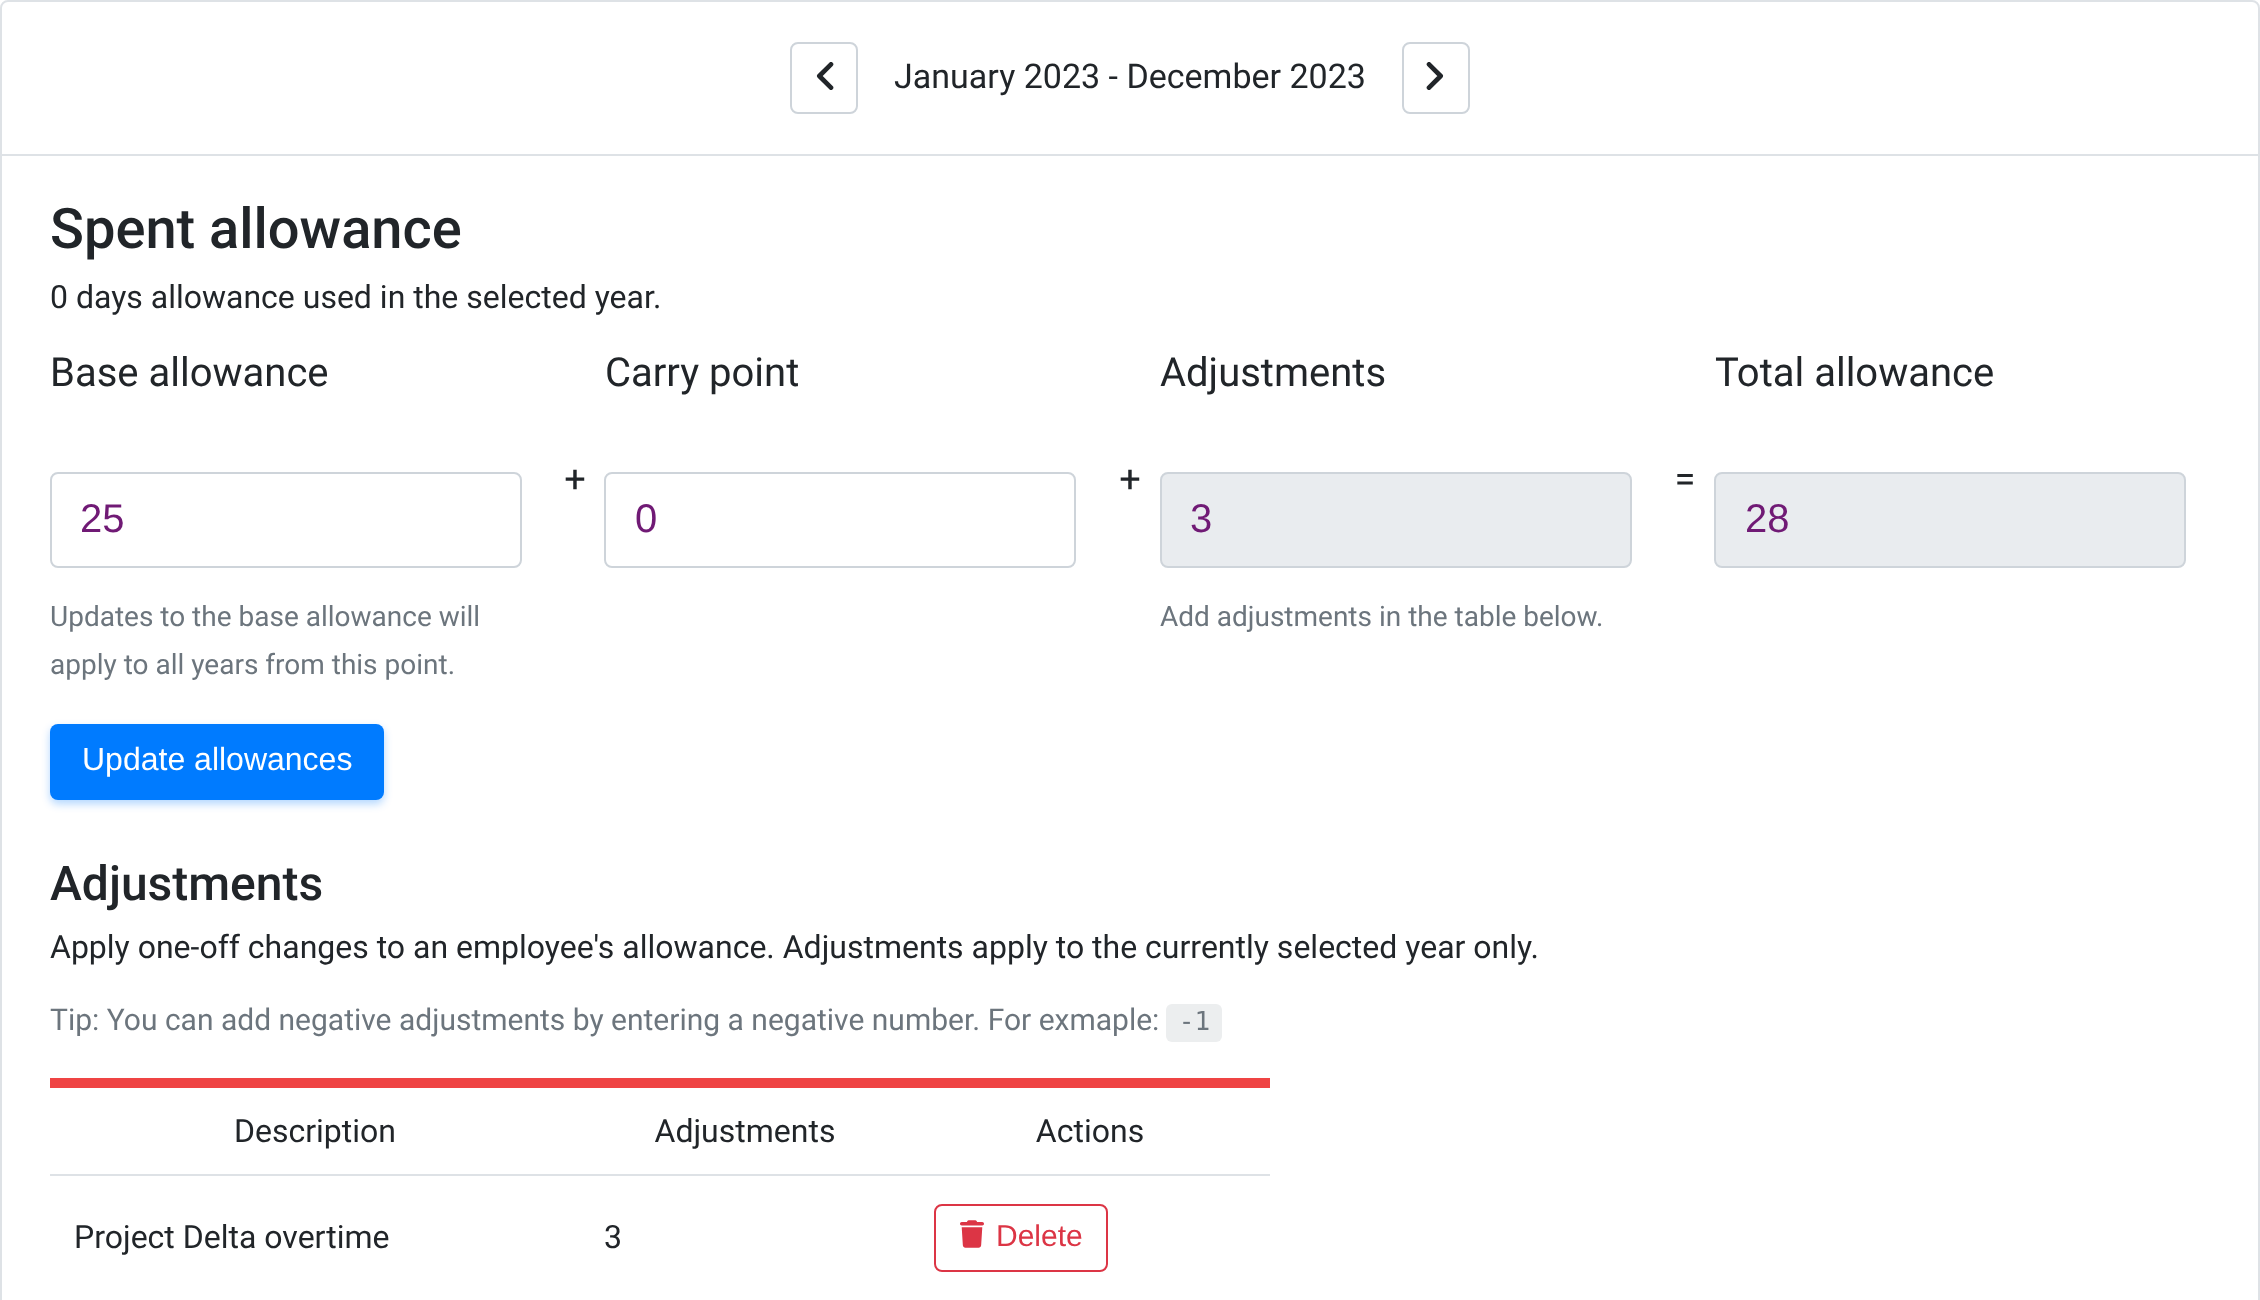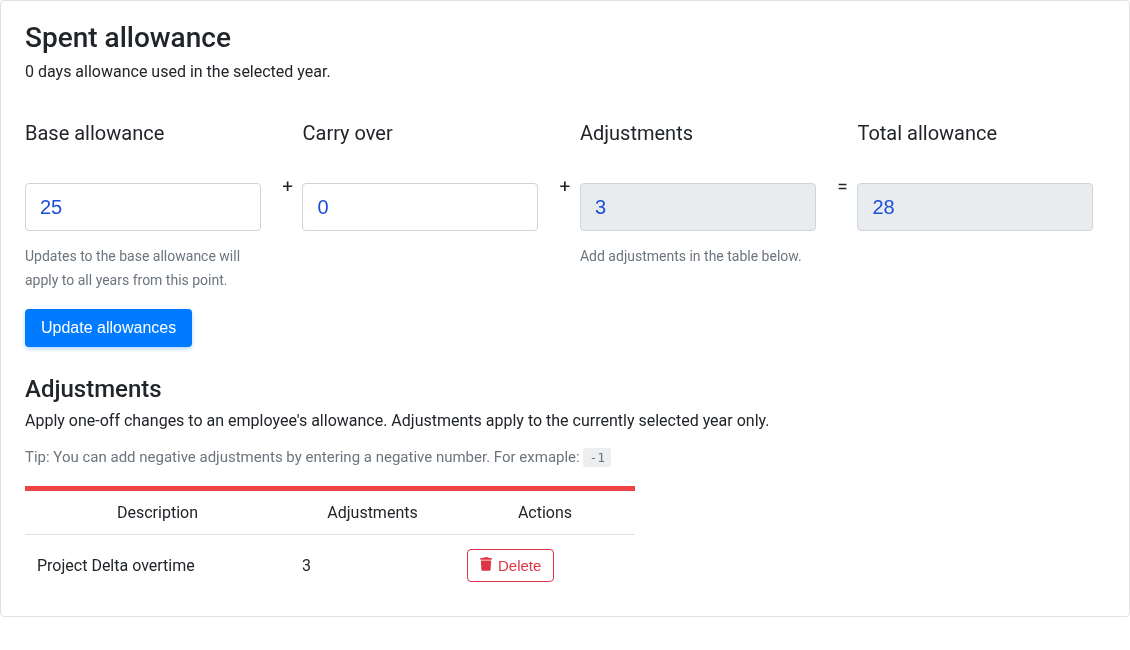--- a/index.html
+++ b/index.html
@@ -50,21 +50,21 @@
       padding: 20px 24px;
     }
     h2.spent-title {
       font-size: 28px;
       font-weight: 500;
       margin-bottom: 8px;
     }
     .spent-subtitle {
       font-size: 16px;
       color: #212529;
-      margin-bottom: 40px;
+      margin-bottom: 16px;
     }
     .allowance-row {
       display: flex;
       align-items: flex-start;
       gap: 0;
     }
     .allowance-col {
       display: flex;
       flex-direction: column;
     }
@@ -84,21 +84,21 @@
       font-size: 20px;
       margin-bottom: 38px;
     }
     .allowance-input {
       width: 236px;
       height: 48px;
       padding: 0 14px;
       font-size: 20px;
       border: 1px solid #ced4da;
       border-radius: 4px;
-      color: #1d4ed8;
+      color: #701a75;
       background: #fff;
     }
     .allowance-input.readonly {
       background: #e9ecef;
     }
     .plus-sign {
       width: 30px;
       display: flex;
       align-items: center;
       justify-content: center;
@@ -191,34 +191,51 @@
     .delete-btn svg {
       width: 12px;
       height: 14px;
       fill: #dc3545;
     }
   </style>
 </head>
 <body>
 
 <div class="container">
+  <div class="year-nav">
+    <button class="nav-btn">
+      <span>
+        <svg viewBox="0 0 8 12">
+            <path d="M7 1 L2 6 L7 11" stroke="#212529" stroke-width="2" fill="none" stroke-linecap="round" stroke-linejoin="round"></path>
+          </svg>
+      </span>
+    </button>
+    <span class="year-label">January 2023 - December 2023</span>
+    <button class="nav-btn">
+      <span>
+        <svg viewBox="0 0 8 12">
+            <path d="M1 1 L6 6 L1 11" stroke="#212529" stroke-width="2" fill="none" stroke-linecap="round" stroke-linejoin="round"></path>
+          </svg>
+      </span>
+    </button>
+  </div>
 
   <div class="content">
     <h2 class="spent-title">Spent allowance</h2>
     <p class="spent-subtitle">0 days allowance used in the selected year.</p>
 
     <div class="allowance-row">
       <div class="allowance-col base">
         <div class="allowance-label">Base allowance</div>
         <input class="allowance-input" type="text" value="25" style="">
         <div class="hint-text">Updates to the base allowance will apply to all years from this point.</div>
       </div>
       <div class="plus-sign">+</div>
       <div class="allowance-col carry">
-        <div class="allowance-label">Carry over</div>
+        <div class="allowance-label">Carry point</div>
         <input class="allowance-input" type="text" value="0" style="">
       </div>
       <div class="plus-sign">+</div>
       <div class="allowance-col adj">
         <div class="allowance-label">Adjustments</div>
         <input class="allowance-input readonly" type="text" readonly="" value="3" style="">
         <div class="hint-text">Add adjustments in the table below.</div>
       </div>
       <div class="equals-sign">=</div>
       <div class="allowance-col total">

